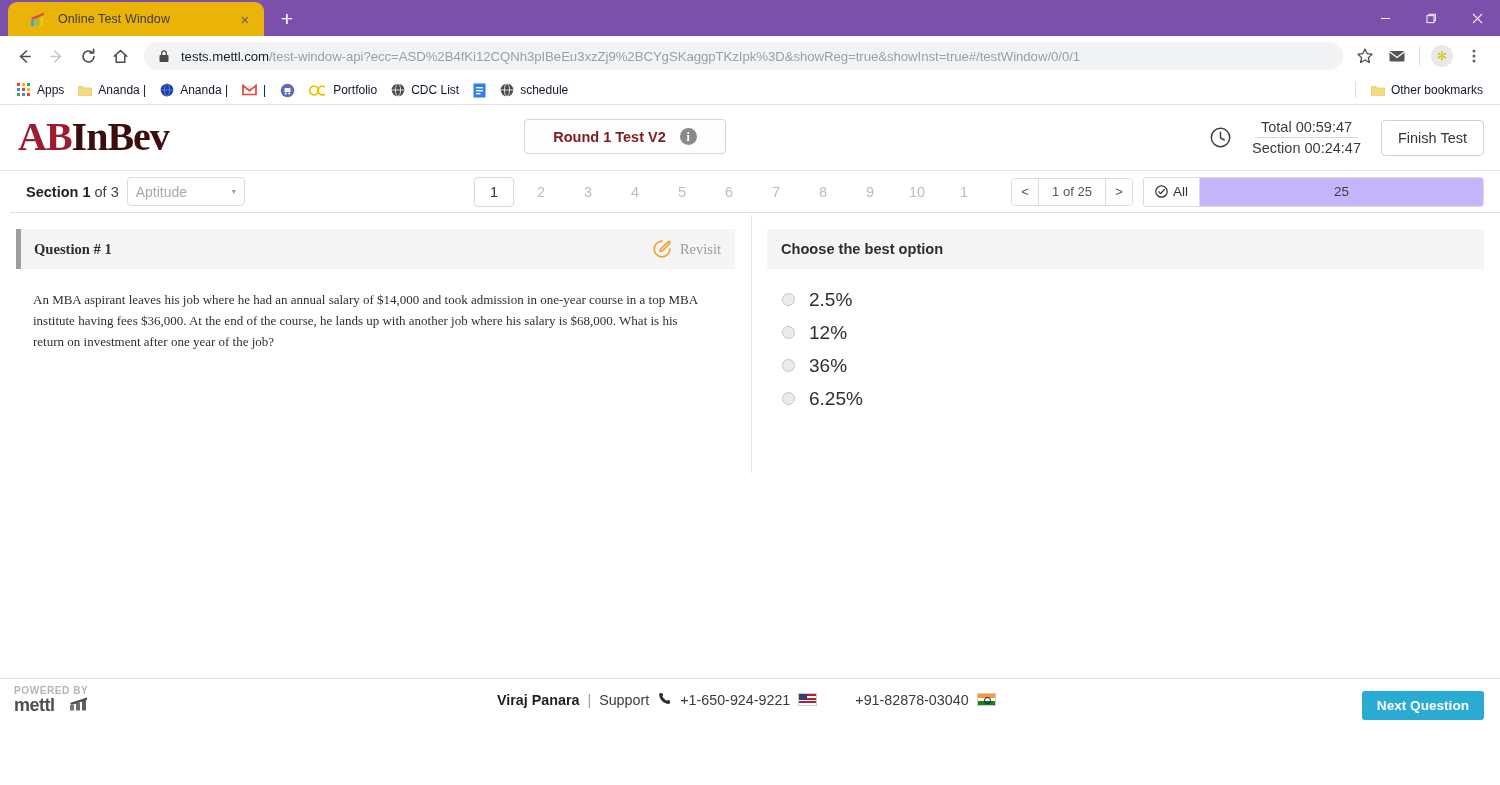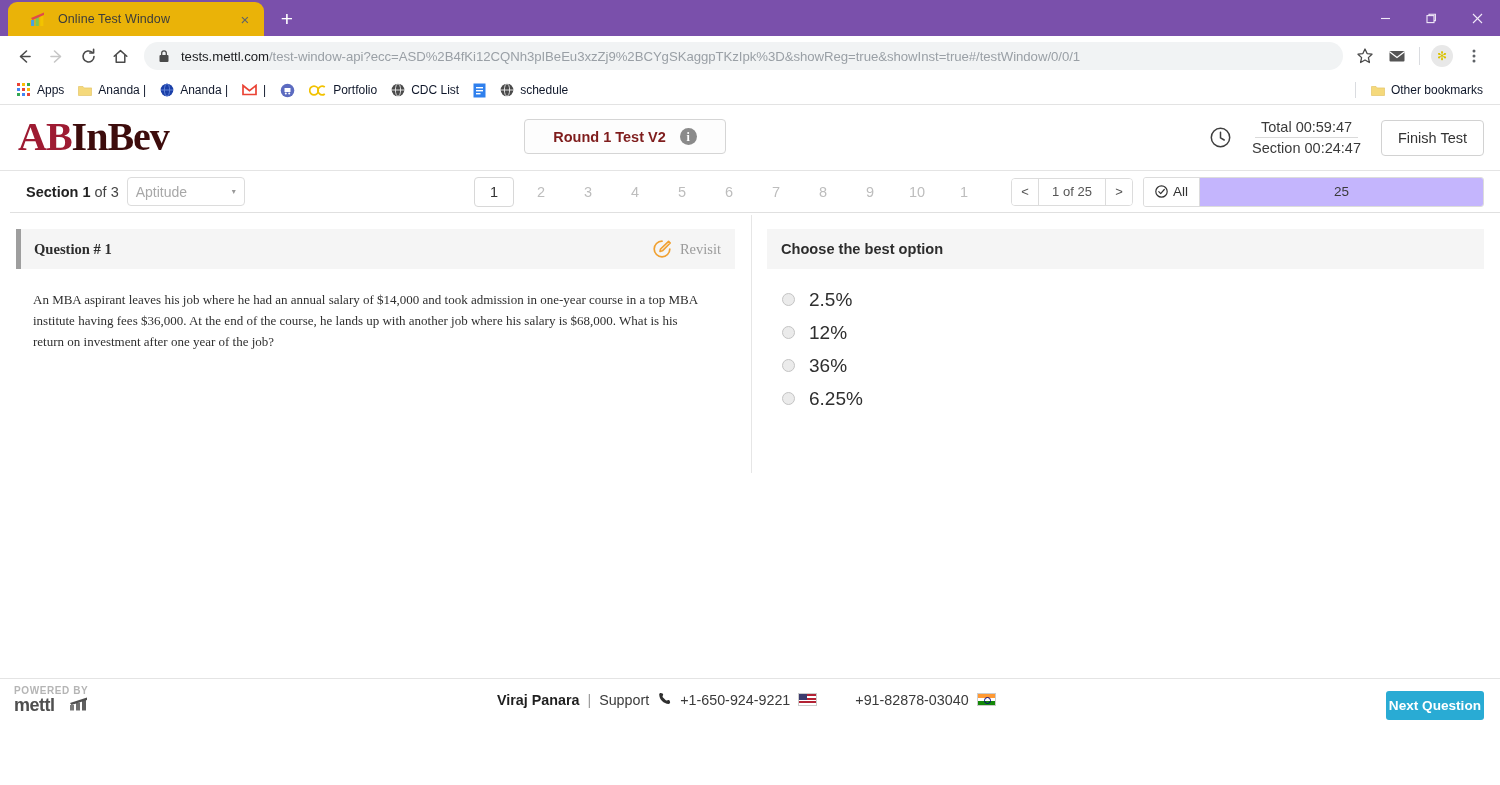--- a/index.html
+++ b/index.html
@@ -494,21 +494,21 @@
     left: 50%; top: 50%;
     width: 5px; height: 5px;
     margin: -2.5px 0 0 -2.5px;
     border: 1px solid #000080;
     border-radius: 50%;
   }
   .next-btn {
     position: absolute;
     right: 16px;
     height: 29px;
-    padding: 0 3px;
+    padding: 0 15px;
     background: #29abd4;
     color: #ffffff;
     font-size: 13.6px;
     font-weight: bold;
     border: none;
     border-radius: 3px;
     cursor: pointer;
     font-family: "Liberation Sans", sans-serif;
     bottom: 0;
   }

